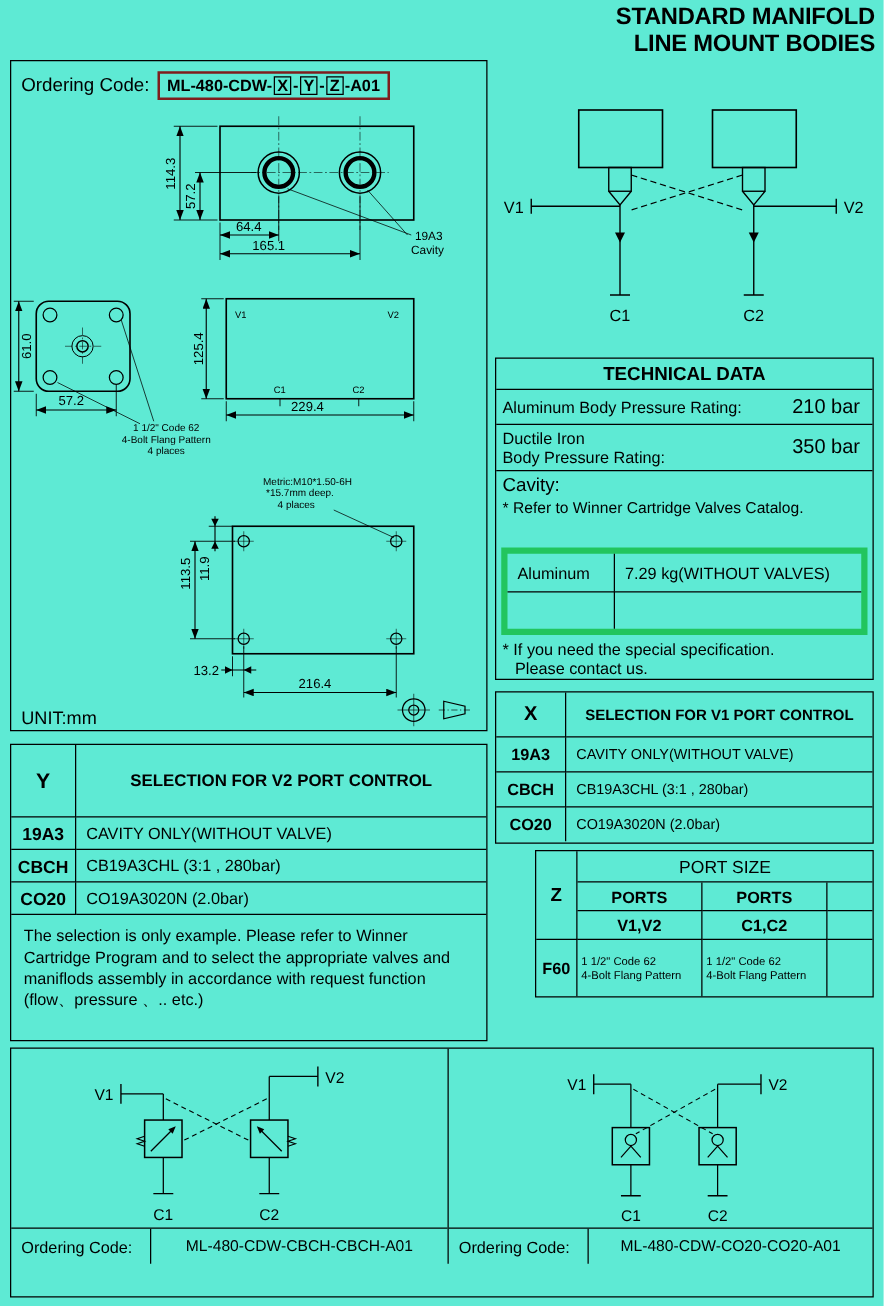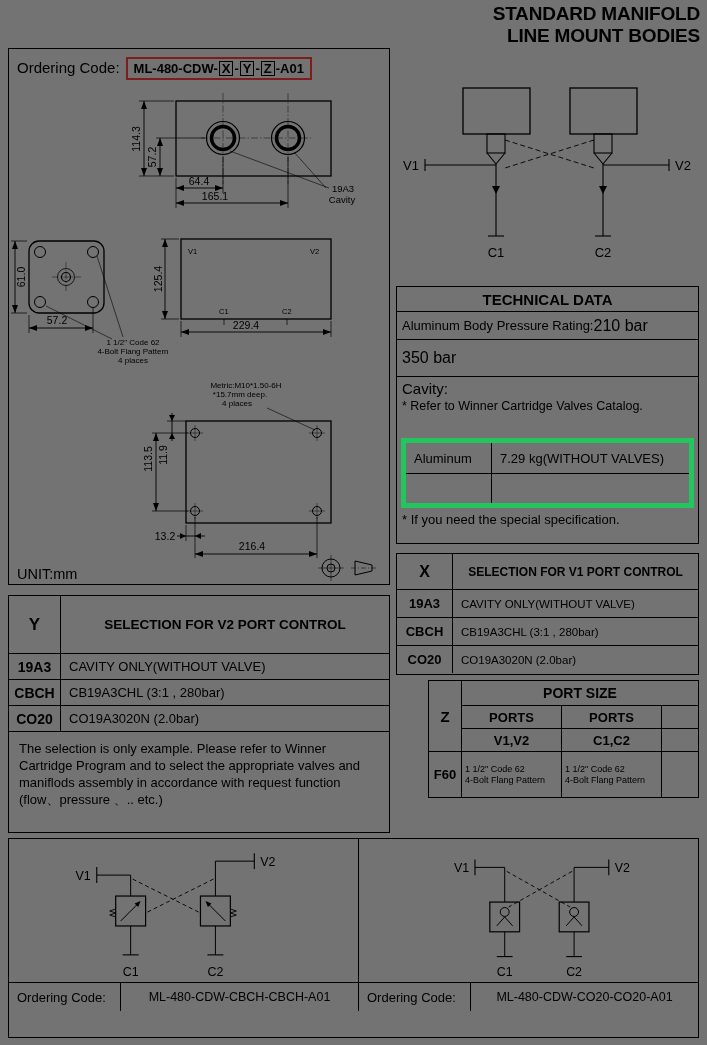--- a/index.html
+++ b/index.html
@@ -1,34 +1,34 @@
 <!DOCTYPE html>
 <html><head>
 <meta charset="utf-8">
 <style>
   *{margin:0;padding:0;box-sizing:border-box}
   html,body{background:#fff}
-  .page{position:relative;width:707px;height:1045px;background:#737373;color:#000;
+  .page{position:relative;width:707px;height:1045px;background:#5eead4;color:#000;
         font-family:"Liberation Sans",sans-serif;overflow:hidden}
   .abs{position:absolute}
   .box{border:1.5px solid #000}
   .hdr{font-weight:bold;font-size:19px;line-height:22px;text-align:right;letter-spacing:-0.2px}
   .ord-label{font-size:15px}
   .ocode{display:inline-block;border:2px solid #7f1d1d;padding:2px 6px;font-weight:bold;font-size:13px;margin-left:6px;vertical-align:middle}
   .lbox{display:inline-block;border:1.2px solid #000;padding:0 2px;margin:0 1px;line-height:13px}
   
   .grid{display:grid;height:100%}
   .cell{border-right:1px solid #000;border-bottom:1px solid #000;display:flex;align-items:center;justify-content:center;text-align:center;overflow:hidden}
   .nbr{border-right:none}
   .nbb{border-bottom:none}
   .keyc{font-weight:bold}
   .desc{justify-content:flex-start;padding-left:8px;text-align:left}
   
   .td-title{height:25px;border-bottom:1px solid #000;display:flex;align-items:center;justify-content:center;font-weight:bold;font-size:15px}
-  .td-row{border-bottom:1px solid #000;display:flex;align-items:center;padding:0 10px 0 5px}
+  .td-row{border-bottom:1px solid #000;display:flex;align-items:center;justify-content:space-between;padding:0 10px 0 5px}
   .td-label{font-size:13px;line-height:15px}
   .td-value{font-size:16px}
   .td-cavity{padding:3px 5px 0 5px}
   .wtable{margin:2px 4px 0 4px;border:5px solid #22c55e;display:grid;grid-template-columns:86px 1fr;grid-template-rows:30px 30px}
   .wc{display:flex;align-items:center;padding-left:8px;font-size:13px}
   .wbr{border-right:1px solid #000}
   .wbt{border-top:1px solid #000}
   .td-notes{padding:4px 5px 0 5px;font-size:13px;line-height:15px}
   
   .cir-title{height:24px;border-bottom:1px solid #000;display:flex;align-items:center;justify-content:center;font-size:14px}
@@ -223,54 +223,59 @@
     <text x="208" y="177" text-anchor="middle" font-size="13">C2</text>
   </svg>
 
   <div class="abs box" style="left:396px;top:286px;width:303px;height:258px">
     <div class="td-title">TECHNICAL DATA</div>
     <div class="td-row" style="height:28px">
       <span class="td-label">Aluminum Body Pressure Rating:</span>
       <span class="td-value">210 bar</span>
     </div>
     <div class="td-row" style="height:37px">
+      <span class="td-label">
+        <span style="display:block">Ductile Iron</span>
+        <span style="display:block">Body Pressure Rating:</span>
+      </span>
       <span class="td-value">350 bar</span>
     </div>
     <div class="td-cavity" style="height:59px">
       <div style="font-size:15px">Cavity:</div>
       <div style="font-size:12.5px;margin-top:2px">* Refer to Winner Cartridge Valves Catalog.</div>
     </div>
     <div class="wtable">
       <div class="wc wbr">Aluminum</div>
       <div class="wc">7.29 kg(WITHOUT VALVES)</div>
       <div class="wc wbr wbt"></div>
       <div class="wc wbt"></div>
     </div>
     <div class="td-notes">
       <div>* If you need the special specification.</div>
+      <div style="padding-left:10px">Please contact us.</div>
     </div>
   </div>
 
   <div class="abs box" style="left:396px;top:553px;width:303px;height:122px">
     <div class="grid" style="grid-template-columns:56px 1fr;grid-template-rows:36px 28px 28px 27px">
       <div class="cell keyc" style="font-size:16px">X</div>
       <div class="cell nbr" style="font-weight:bold;font-size:12px">SELECTION FOR V1 PORT CONTROL</div>
       <div class="cell keyc" style="font-size:13px">19A3</div>
       <div class="cell nbr desc" style="font-size:11.5px">CAVITY ONLY(WITHOUT VALVE)</div>
       <div class="cell keyc" style="font-size:13px">CBCH</div>
       <div class="cell nbr desc" style="font-size:11.5px">CB19A3CHL (3:1 , 280bar)</div>
       <div class="cell keyc nbb" style="font-size:13px">CO20</div>
       <div class="cell nbr nbb desc" style="font-size:11.5px">CO19A3020N (2.0bar)</div>
     </div>
   </div>
 
   <div class="abs box" style="left:428px;top:680px;width:271px;height:118px">
     <div class="grid" style="grid-template-columns:33px 100px 100px 1fr;grid-template-rows:25px 23px 23px 1fr">
       <div class="cell keyc" style="grid-row:1/4;font-size:15px">Z</div>
-      <div class="cell nbr" style="grid-column:2/5;font-weight:bold;font-size:14px">PORT SIZE</div>
+      <div class="cell nbr" style="grid-column:2/5;font-weight:normal;font-size:14px">PORT SIZE</div>
       <div class="cell" style="font-weight:bold;font-size:13px">PORTS</div>
       <div class="cell" style="font-weight:bold;font-size:13px">PORTS</div>
       <div class="cell nbr"></div>
       <div class="cell" style="font-weight:bold;font-size:13px">V1,V2</div>
       <div class="cell" style="font-weight:bold;font-size:13px">C1,C2</div>
       <div class="cell nbr"></div>
       <div class="cell keyc nbb" style="font-size:13px">F60</div>
       <div class="cell nbb flange">
         <span>1 1/2" Code 62</span>
         <span>4-Bolt Flang Pattern</span>

